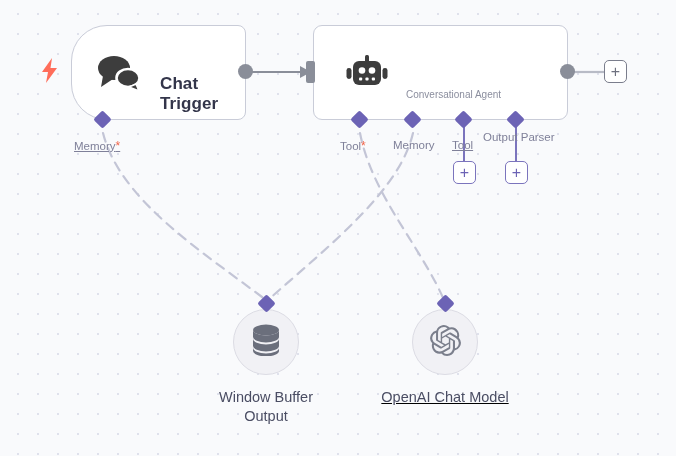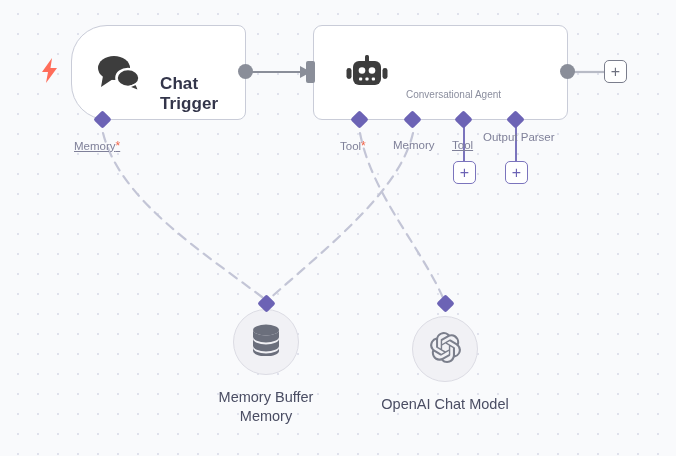--- a/index.html
+++ b/index.html
@@ -291,25 +291,25 @@
     <div class="subnode-circle">
       <span>
         <svg width="30" height="32" viewBox="0 0 30 32" xmlns="http://www.w3.org/2000/svg">
           <ellipse cx="15" cy="6" rx="13" ry="5.4" fill="#6b6f7c"></ellipse>
           <path d="M2 6 v7 a13 5.4 0 0 0 26 0 v-7 a13 5.4 0 0 1 -26 0 z" fill="#6b6f7c"></path>
           <path d="M2 15 v7 a13 5.4 0 0 0 26 0 v-7 a13 5.4 0 0 1 -26 0 z" fill="#6b6f7c"></path>
           <path d="M2 24 v3 a13 5.4 0 0 0 26 0 v-3 a13 5.4 0 0 1 -26 0 z" fill="#6b6f7c"></path>
         </svg>
       </span>
     </div>
-    <span class="subnode-label">Memory Buffer Memory</span>
+    <span class="subnode-label">Window Buffer Output</span>
   </div>
 
   <span class="diamond" style="left:439px; top:297px;"></span>
-  <div class="subnode" style="left:380px; top:316px;">
+  <div class="subnode" style="left:380px; top:309px;text-decoration:underline;">
     <div class="subnode-circle">
       <span>
         <svg width="31" height="31" viewBox="0 0 24 24" xmlns="http://www.w3.org/2000/svg">
           <path fill="#7b7f8c" d="M22.28 9.82a5.98 5.98 0 0 0-.52-4.91 6.05 6.05 0 0 0-6.51-2.9A6.07 6.07 0 0 0 4.98 4.18a5.98 5.98 0 0 0-4 2.9 6.05 6.05 0 0 0 .75 7.1 5.98 5.98 0 0 0 .51 4.91 6.05 6.05 0 0 0 6.52 2.9A5.98 5.98 0 0 0 13.26 24a6.05 6.05 0 0 0 5.77-4.19 5.98 5.98 0 0 0 4-2.9 6.05 6.05 0 0 0-.75-7.09zM13.26 22.43a4.48 4.48 0 0 1-2.88-1.04l.14-.08 4.78-2.76a.79.79 0 0 0 .39-.68v-6.74l2.02 1.17a.07.07 0 0 1 .04.06v5.58a4.5 4.5 0 0 1-4.5 4.49zM3.6 18.3a4.47 4.47 0 0 1-.54-3.01l.14.09 4.79 2.76a.78.78 0 0 0 .78 0l5.84-3.37v2.33a.08.08 0 0 1-.03.07l-4.84 2.79a4.5 4.5 0 0 1-6.14-1.65zM2.34 7.9a4.48 4.48 0 0 1 2.34-1.97v5.68a.78.78 0 0 0 .39.67l5.81 3.35-2.02 1.17a.07.07 0 0 1-.07 0L4 14.02a4.5 4.5 0 0 1-1.65-6.13zm16.6 3.86-5.84-3.4L15.11 7.2a.07.07 0 0 1 .07 0l4.84 2.79a4.49 4.49 0 0 1-.68 8.1v-5.68a.8.8 0 0 0-.4-.66zm2.01-3.03-.14-.09-4.78-2.79a.78.78 0 0 0-.79 0L9.4 9.23V6.9a.07.07 0 0 1 .03-.07l4.84-2.79a4.49 4.49 0 0 1 6.67 4.65zM8.3 12.86l-2.02-1.16a.08.08 0 0 1-.04-.06V6.07a4.49 4.49 0 0 1 7.37-3.45l-.14.08L8.69 5.46a.79.79 0 0 0-.39.68zm1.1-2.37 2.6-1.5 2.6 1.5v3l-2.6 1.5-2.6-1.5z"></path>
         </svg>
       </span>
     </div>
     <span class="subnode-label">OpenAI Chat Model</span>
   </div>
 

